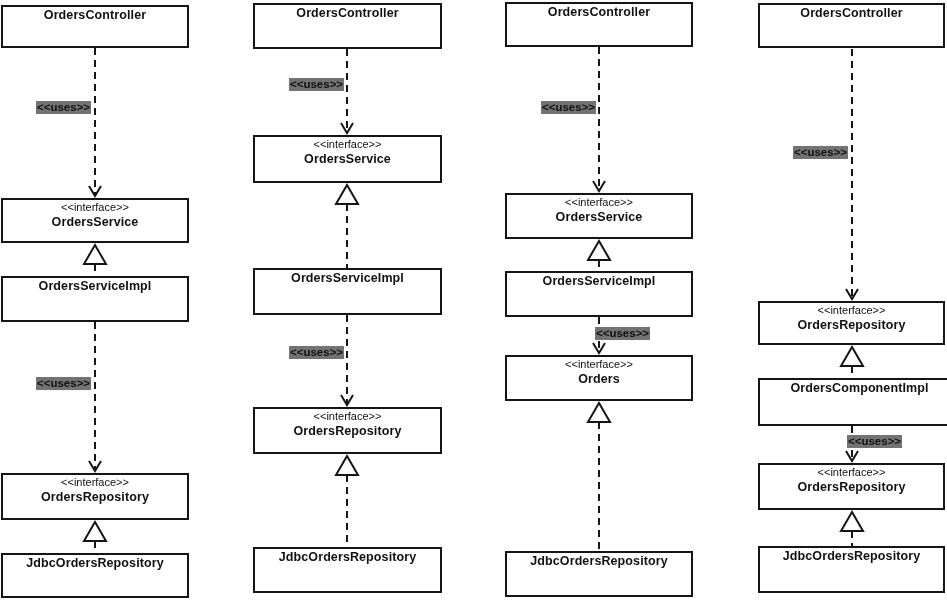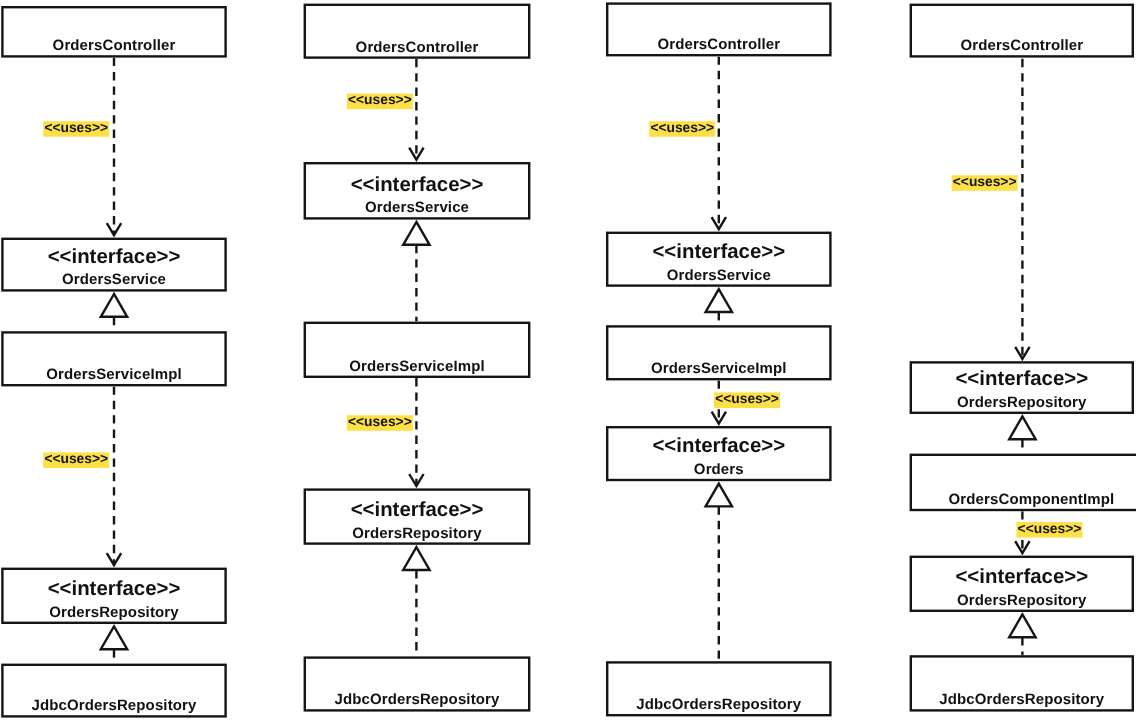--- a/index.html
+++ b/index.html
@@ -3,27 +3,27 @@
 <meta charset="utf-8">
 <style>
   html,body{margin:0;padding:0;background:#fff;}
   .canvas{
     position:relative;width:947px;height:600px;background:#fff;overflow:hidden;
     font-family:"Liberation Sans","DejaVu Sans",sans-serif;color:#111;
   }
   .edges{position:absolute;left:0;top:0;width:947px;height:600px;}
   .box{
     position:absolute;box-sizing:border-box;background:#fff;border:2px solid #151515;
-    display:flex;flex-direction:column;align-items:center;justify-content:flex-end;
+    display:flex;flex-direction:column;align-items:center;justify-content:flex-start;
     text-align:center;line-height:1.3;
   }
   .box .title{font-weight:bold;font-size:12.5px;letter-spacing:.1px;white-space:nowrap;}
-  .box .stereo{font-weight:bold;font-size:17px;white-space:nowrap;}
+  .box .stereo{font-weight:normal;font-size:11px;white-space:nowrap;}
   .uses-label{
-    position:absolute;background:#fde047;padding:0 1px;
+    position:absolute;background:#737373;padding:0 1px;
     font-size:11.5px;font-weight:bold;white-space:nowrap;line-height:13px;
   }
   
   .c1b1{left:1px;top:5px;width:188px;height:43px;}
   .c1b2{left:1px;top:198px;width:188px;height:45px;}
   .c1b3{left:1px;top:276px;width:188px;height:46px;}
   .c1b4{left:1px;top:473px;width:188px;height:47px;}
   .c1b5{left:1px;top:553px;width:188px;height:45px;}
   
   .c2b1{left:253px;top:3px;width:189px;height:46px;}

